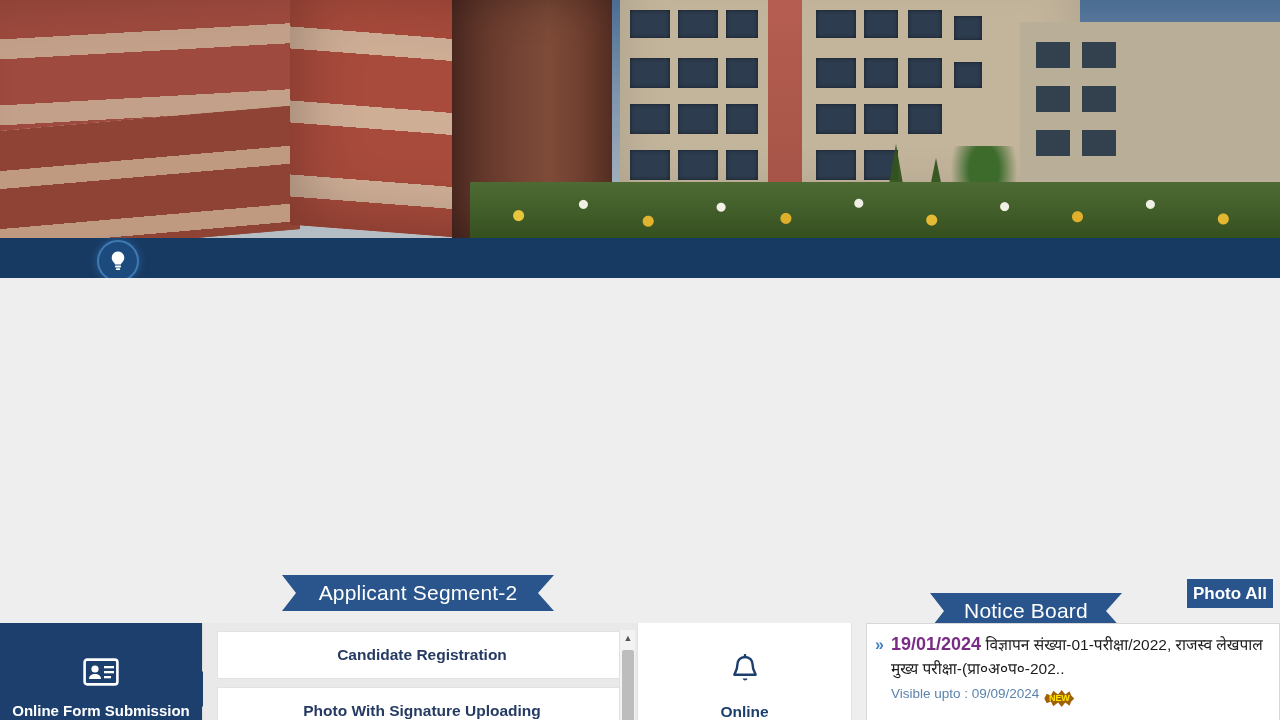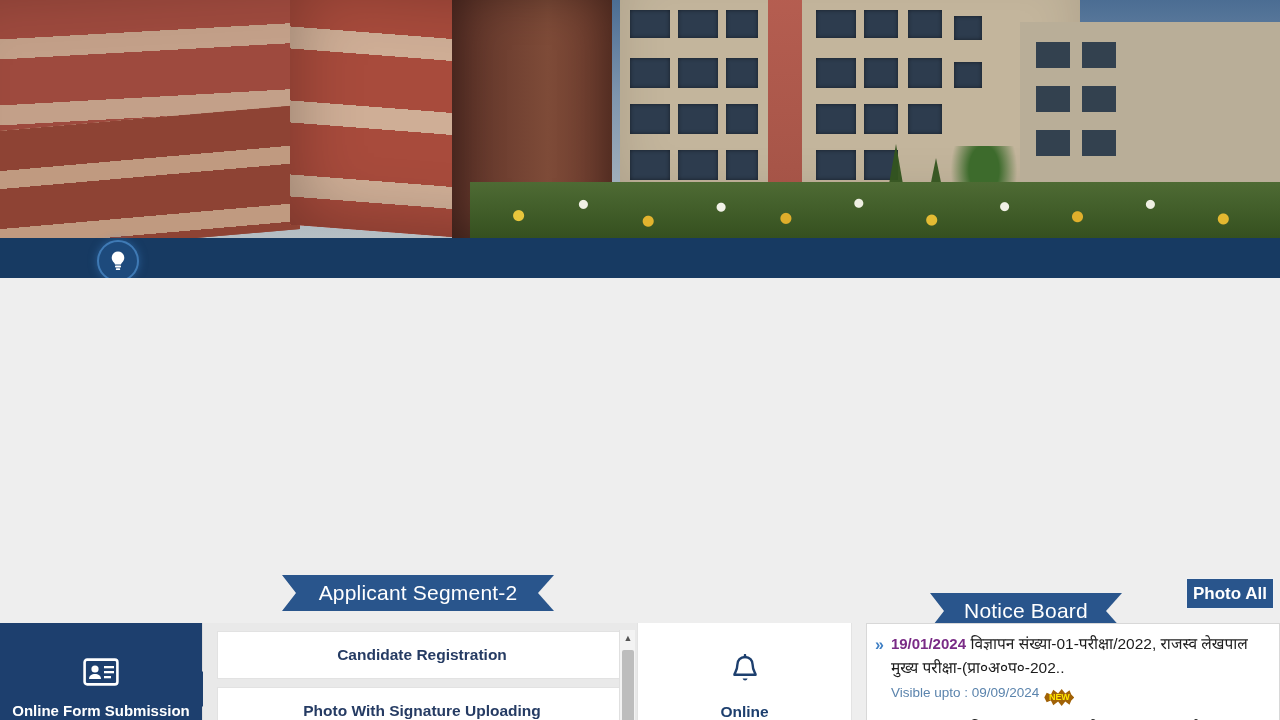--- a/index.html
+++ b/index.html
@@ -306,21 +306,21 @@
   .notice {
     display: flex;
     margin-bottom: 10px;
     line-height: 24px;
   }
   .notice-chev {
     color: #3f7fc4; font-size: 16px; font-weight: bold;
     margin-right: 7px; flex: 0 0 auto; padding-top: 1px;
   }
   .notice-body { flex: 1 1 auto; }
-  .n-date { color: #7a2b86; font-weight: bold; font-size: 15px; }
+  .n-date { color: #7a2b86; font-weight: bold; font-size: 18px; }
   .n-text { color: #1c1c1c; font-size: 15.5px; }
   .notice.underlined .n-text { text-decoration: underline; }
   .n-visible {
     display: block;
     color: #5b84ad; font-size: 13.5px;
     margin-top: 1px;
   }
   .new-badge {
     display: inline-block;
     vertical-align: -3px;

